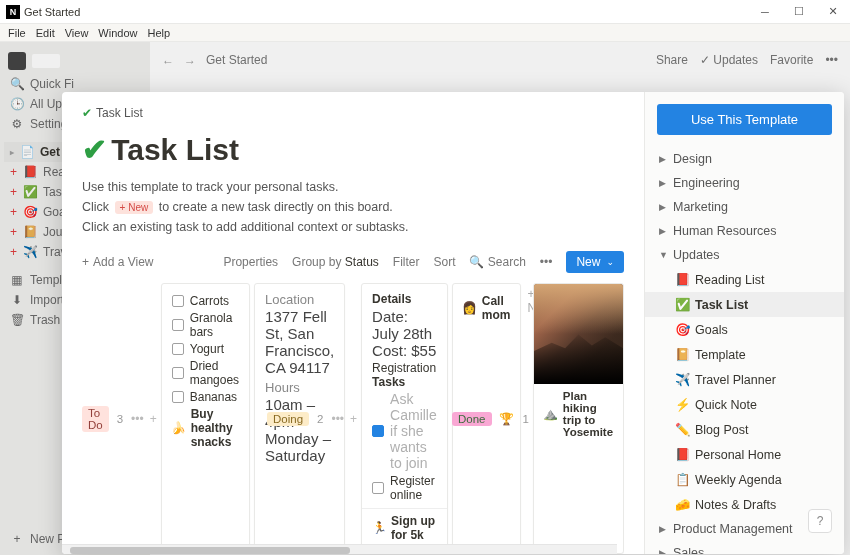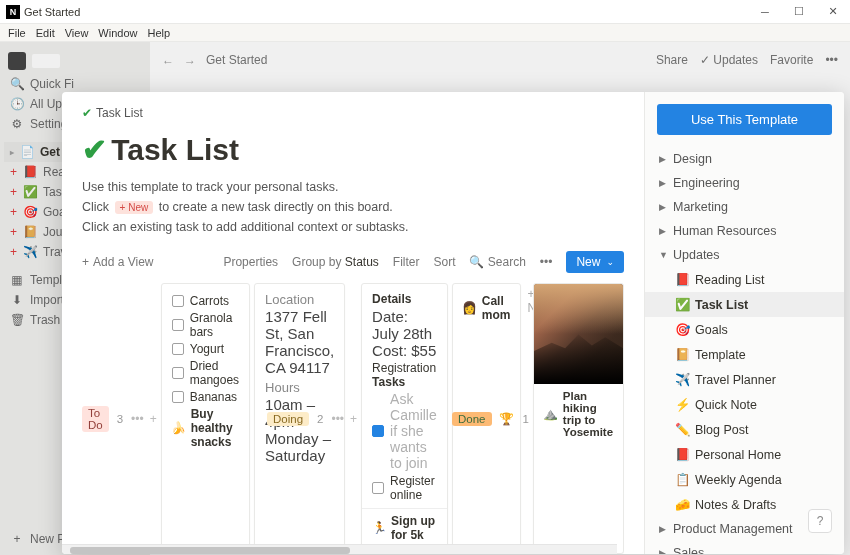--- a/index.html
+++ b/index.html
@@ -40,21 +40,21 @@
 .toolbar .newbtn{background:#2383e2;color:#fff;padding:4px 10px;border-radius:3px;font-size:12px;display:flex;align-items:center;gap:6px}
 .toolbar .newbtn .dd{font-size:9px}
 .board{display:flex;gap:10px;flex:1;overflow:hidden}
 .col{width:175px;display:flex;flex-direction:row;gap:4px}
 .col-head{display:flex;align-items:center;gap:8px;padding:2px 0}
 .col-head .tag{padding:1px 6px;border-radius:3px;font-size:11.5px}
 .col-head .count{color:#999;font-size:11.5px}
 .col-head .actions{margin-left:auto;display:flex;gap:6px;color:#bbb}
 .tag-todo{background:#ffe2dd;color:#93403b}
 .tag-doing{background:#fdecc8;color:#8a6b23}
-.tag-done{background:#fdba74;color:#3c6b3c}
+.tag-done{background:#f9a8d4;color:#3c6b3c}
 .card{background:#fff;border:1px solid #e9e9e7;border-radius:3px;padding:8px 10px;box-shadow:0 1px 2px rgba(0,0,0,.03);font-size:12px;color:#37352f}
 .card .row{display:flex;align-items:center;gap:6px;padding:1.5px 0}
 .card .cb{width:12px;height:12px;border:1.5px solid #a0a0a0;border-radius:2px;flex-shrink:0}
 .card .cb.checked{background:#2383e2;border-color:#2383e2;position:relative}
 .card .faded{color:#b0b0b0}
 .card .title{font-weight:600;display:flex;align-items:center;gap:4px;margin-top:2px}
 .card .label{color:#888;font-size:13px;margin-bottom:1px}
 .card .val{color:#444;font-size:15px}
 .card hr{border:none;border-top:1px solid #eee;margin:5px -10px}
 .addnew{color:#aaa;font-size:12px;padding:4px 2px}

